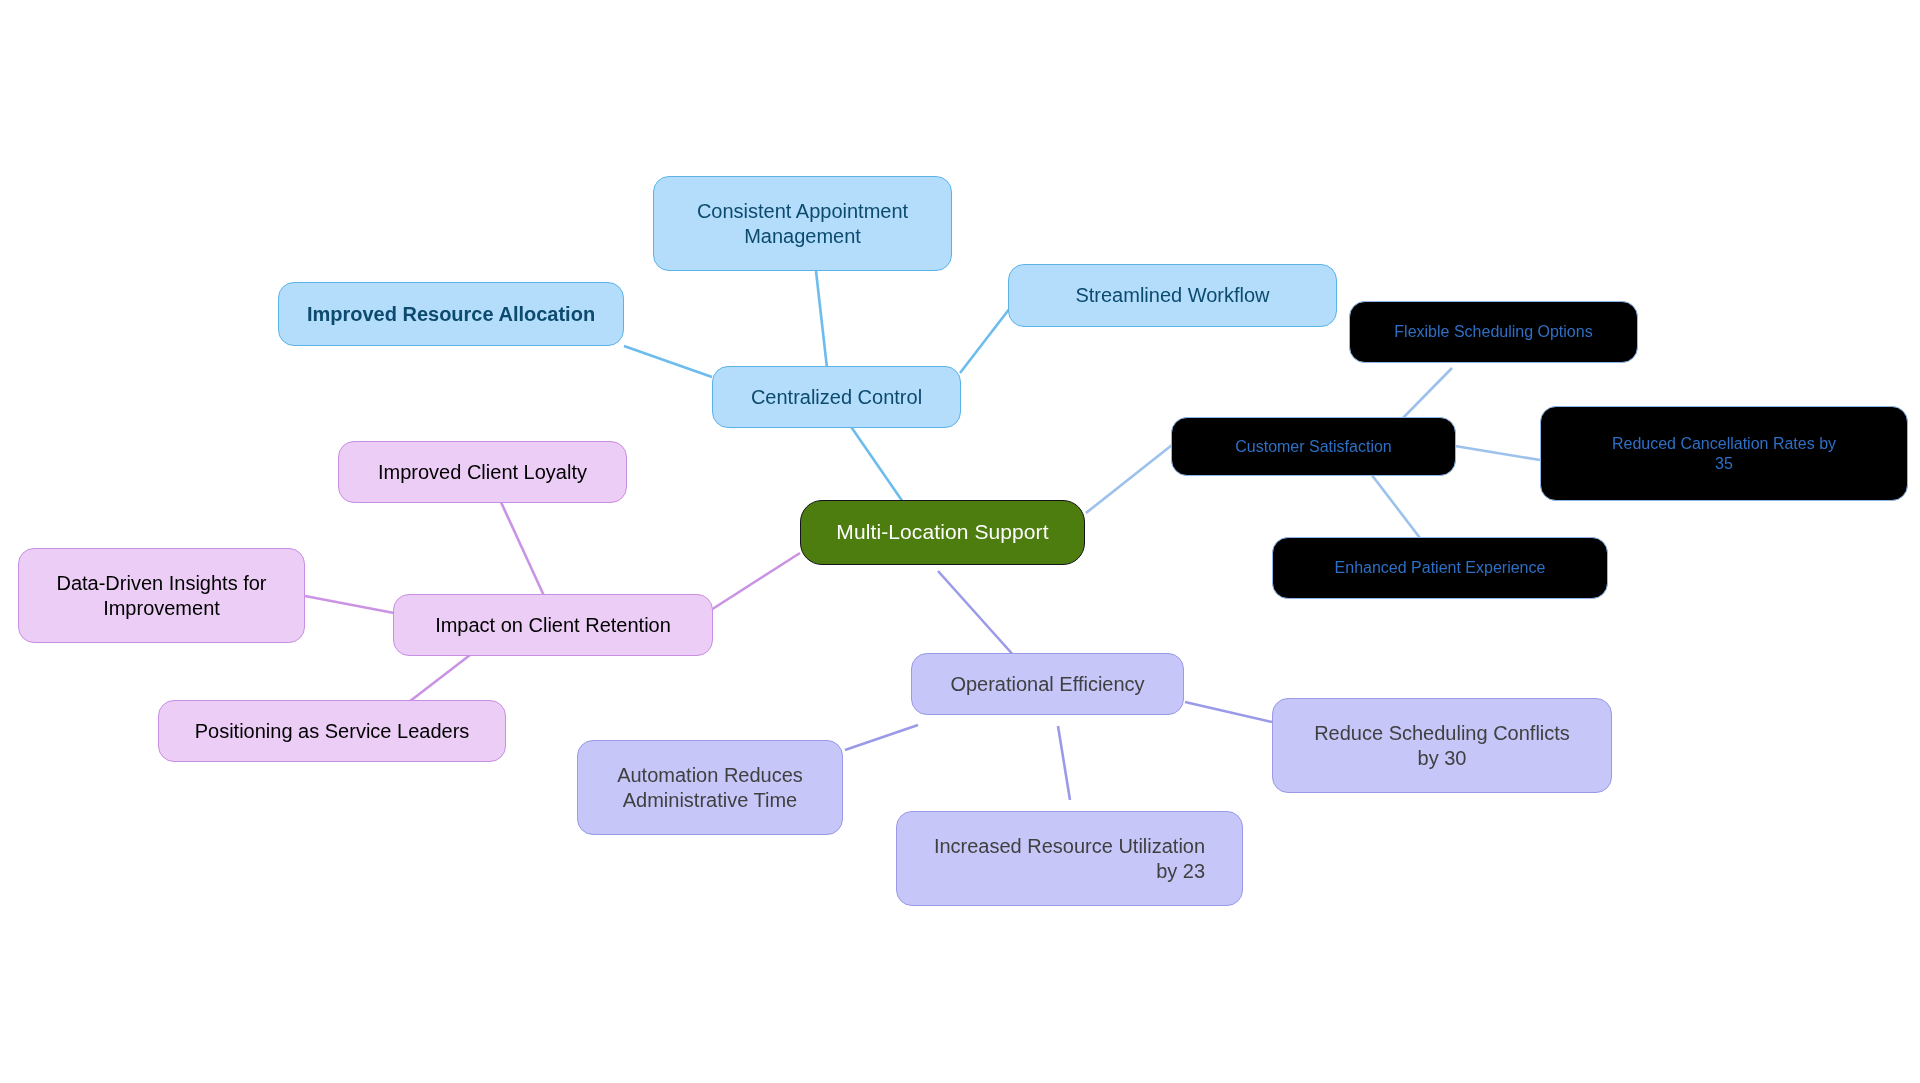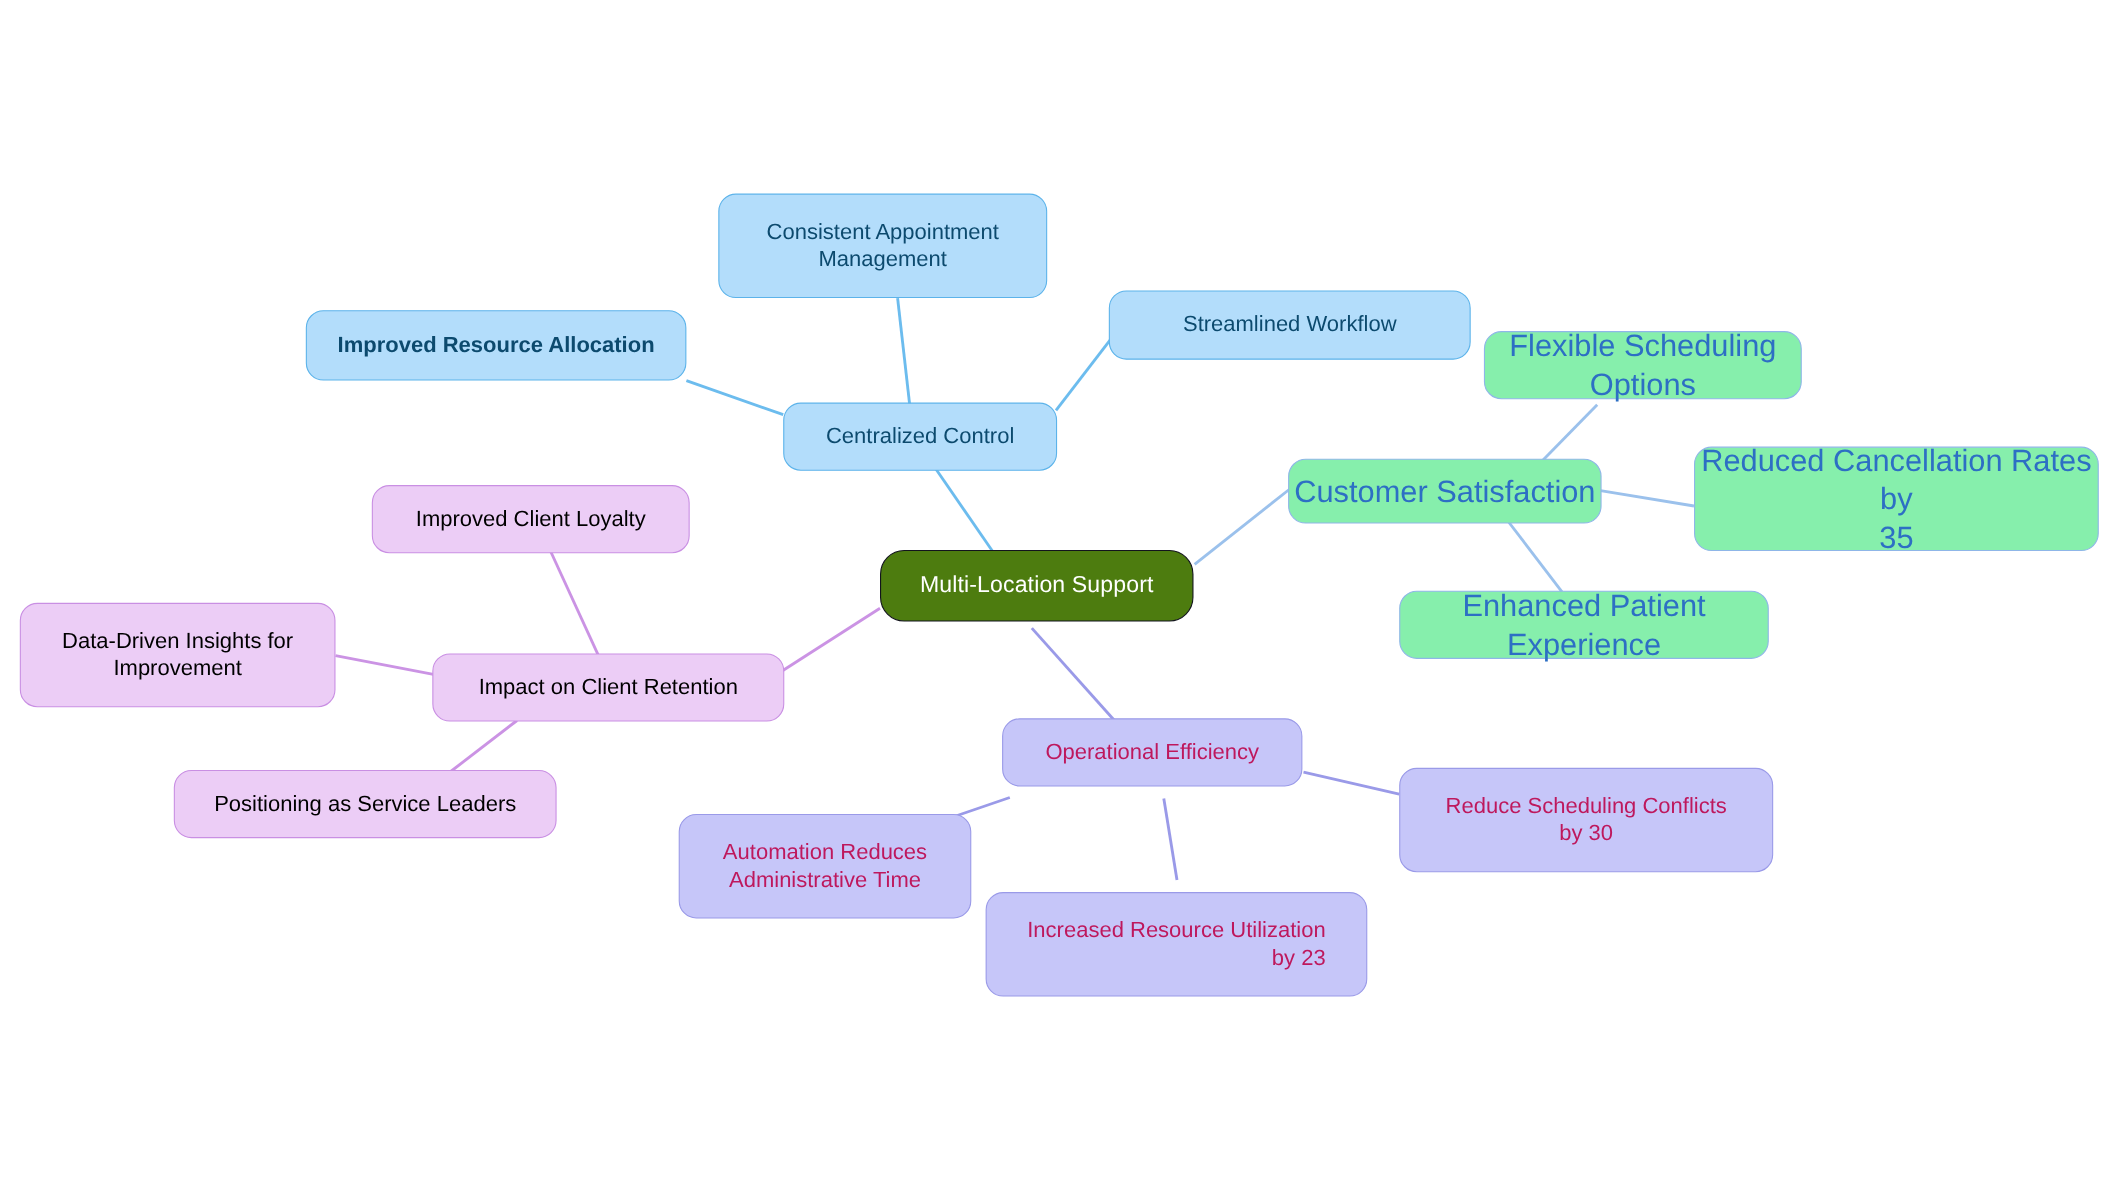--- a/index.html
+++ b/index.html
@@ -49,29 +49,29 @@
     border-radius: 22px;
     letter-spacing: .1px;
   }
   .node-blue-dark {
     background: #b3ddfb;
     border-color: #5cb3ea;
     color: #0c4a6e;
     font-size: 20px;
   }
   .node-blue-light {
-    background: #86efac;
+    background: #000000;
     border-color: #8fb6e8;
     color: #2d6fc4;
-    font-size: 28px;
+    font-size: 16px;
   }
   .node-violet {
     background: #c6c6f9;
     border-color: #9a9ae8;
-    color: #be185d;
+    color: #404040;
     font-size: 20px;
   }
   .node-pink {
     background: #eccdf6;
     border-color: #c98fe3;
     color: #000000;
     font-size: 20px;
   }
 </style>
 </head>
@@ -124,21 +124,21 @@
   <div class="node node-blue-light" style="left:1272px; top:537px; width:336px; height:62px;">Enhanced Patient Experience</div>
 
   <div class="node node-violet" style="left:911px; top:653px; width:273px; height:62px;">Operational Efficiency</div>
 
   <div class="node node-violet" style="left:1272px; top:698px; width:340px; height:95px;">Reduce Scheduling Conflicts
 by 30</div>
 
   <div class="node node-violet" style="left:896px; top:811px; width:347px; height:95px;text-align:right;">Increased Resource Utilization
 by 23</div>
 
-  <div class="node node-violet" style="left:577px; top:740px; width:266px; height:95px;margin-left:40px;">Automation Reduces
+  <div class="node node-violet" style="left:577px; top:740px; width:266px; height:95px;">Automation Reduces
 Administrative Time</div>
 
   <div class="node node-pink" style="left:393px; top:594px; width:320px; height:62px;">Impact on Client Retention</div>
 
   <div class="node node-pink" style="left:338px; top:441px; width:289px; height:62px;">Improved Client Loyalty</div>
 
   <div class="node node-pink" style="left:18px; top:548px; width:287px; height:95px;">Data-Driven Insights for
 Improvement</div>
 
   <div class="node node-pink" style="left:158px; top:700px; width:348px; height:62px;">Positioning as Service Leaders</div>

